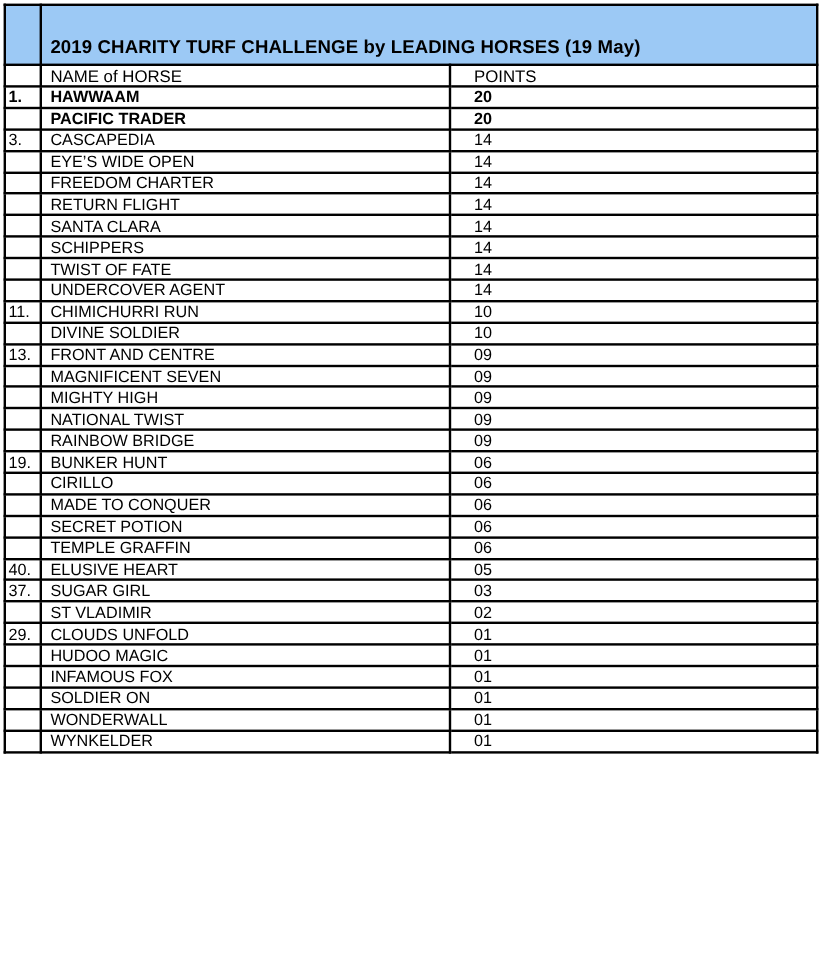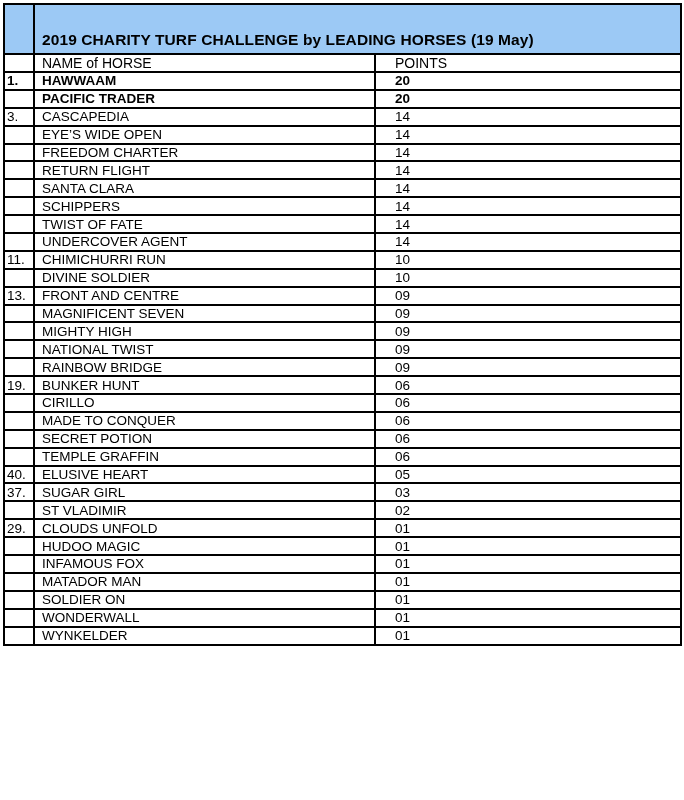--- a/index.html
+++ b/index.html
@@ -233,25 +233,20 @@
     <td class="name-cell">HUDOO MAGIC</td>
     <td class="points-cell">01</td>
   </tr>
         <tr class="data-row">
     <td class="rank-cell"></td>
     <td class="name-cell">INFAMOUS FOX</td>
     <td class="points-cell">01</td>
   </tr>
         <tr class="data-row">
     <td class="rank-cell"></td>
-    <td class="name-cell">MATADOR MAN</td>
-    <td class="points-cell">01</td>
-  </tr>
-        <tr class="data-row">
-    <td class="rank-cell"></td>
     <td class="name-cell">SOLDIER ON</td>
     <td class="points-cell">01</td>
   </tr>
         <tr class="data-row">
     <td class="rank-cell"></td>
     <td class="name-cell">WONDERWALL</td>
     <td class="points-cell">01</td>
   </tr>
         <tr class="data-row">
     <td class="rank-cell"></td>

